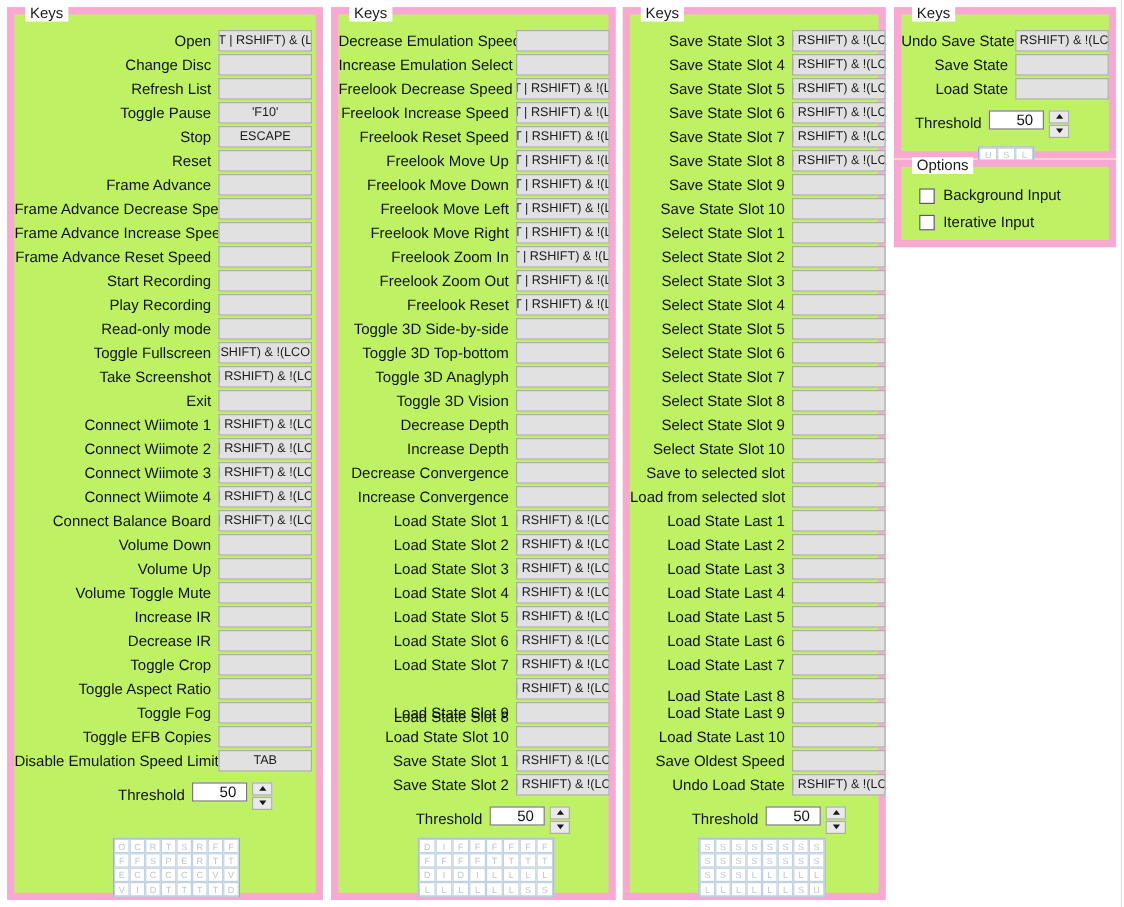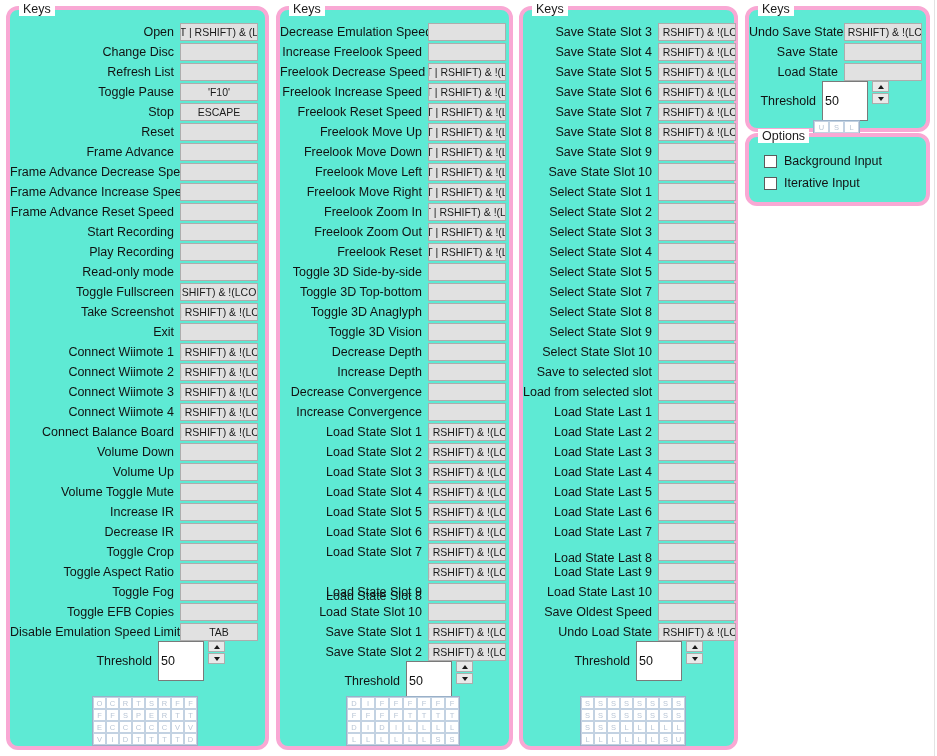--- a/index.html
+++ b/index.html
@@ -12,23 +12,23 @@
   }
   #root {
     position: relative;
     width: 937px; height: 756px;
     background: #ffffff;
   }
 
   
   .groupbox {
     position: absolute;
-    border: 4px solid #f9a8d4;
-    border-radius: 12px;
-    background: #5eead4;
+    border: 6px solid #f9a8d4;
+    border-radius: 0;
+    background: #bef264;
   }
   .groupbox > .gb-title {
     position: absolute;
     top: -8px;
     left: 9px;
     background: #ffffff;
     padding: 0 4px;
     font-size: 12.5px;
     color: #1b1b1b;
     line-height: 14px;
@@ -87,28 +87,28 @@
     color: #121212;
     padding-right: 6px;
     white-space: nowrap;
   }
   .spin {
     display: flex;
     align-items: stretch;
   }
   .spin .sv {
     width: 46px;
-    height: 40px;
+    height: 16px;
     border: 1px solid #7a7a7a;
     background: #ffffff;
     font-size: 12.5px;
     color: #111;
     display: flex;
     align-items: center;
-    padding-left: 2px;
+    padding-left: 22px;
   }
   .spin .sbtns {
     display: flex;
     flex-direction: column;
     margin-left: 4px;
     width: 17px;
   }
   .spin .sbtn {
     height: 11px;
     border: 1px solid #adadad;
@@ -360,21 +360,21 @@
     </div>
 
   <div class="groupbox" style="left:276px; top:6px; width:237px; height:744px;">
     <div class="gb-title">Keys</div>
     <div class="rows" id="rows-c2">
         <div class="row">
           <div class="lbl" style="width: 148px;">Decrease Emulation Speed</div>
           <div class="btn empty" style="width: 78px;"></div>
         </div>
         <div class="row">
-          <div class="lbl" style="width: 148px;">Increase Freelook Speed</div>
+          <div class="lbl" style="width: 148px;">Increase Emulation Select</div>
           <div class="btn empty" style="width: 78px;"></div>
         </div>
         <div class="row">
           <div class="lbl" style="width: 148px;">Freelook Decrease Speed</div>
           <div class="btn" style="width: 78px;">'T | RSHIFT) &amp; !(L(</div>
         </div>
         <div class="row">
           <div class="lbl" style="width: 148px;">Freelook Increase Speed</div>
           <div class="btn" style="width: 78px;">'T | RSHIFT) &amp; !(L(</div>
         </div>
@@ -590,20 +590,24 @@
         </div>
         <div class="row">
           <div class="lbl" style="width: 135px;">Select State Slot 4</div>
           <div class="btn empty" style="width: 78px;"></div>
         </div>
         <div class="row">
           <div class="lbl" style="width: 135px;">Select State Slot 5</div>
           <div class="btn empty" style="width: 78px;"></div>
         </div>
         <div class="row">
+          <div class="lbl" style="width: 135px;">Select State Slot 6</div>
+          <div class="btn empty" style="width: 78px;"></div>
+        </div>
+        <div class="row">
           <div class="lbl" style="width: 135px;">Select State Slot 7</div>
           <div class="btn empty" style="width: 78px;"></div>
         </div>
         <div class="row">
           <div class="lbl" style="width: 135px;">Select State Slot 8</div>
           <div class="btn empty" style="width: 78px;"></div>
         </div>
         <div class="row">
           <div class="lbl" style="width: 135px;">Select State Slot 9</div>
           <div class="btn empty" style="width: 78px;"></div>

